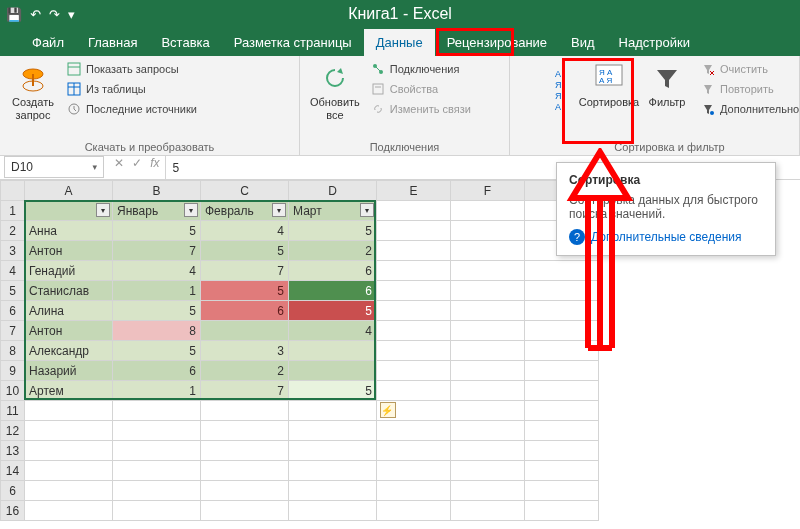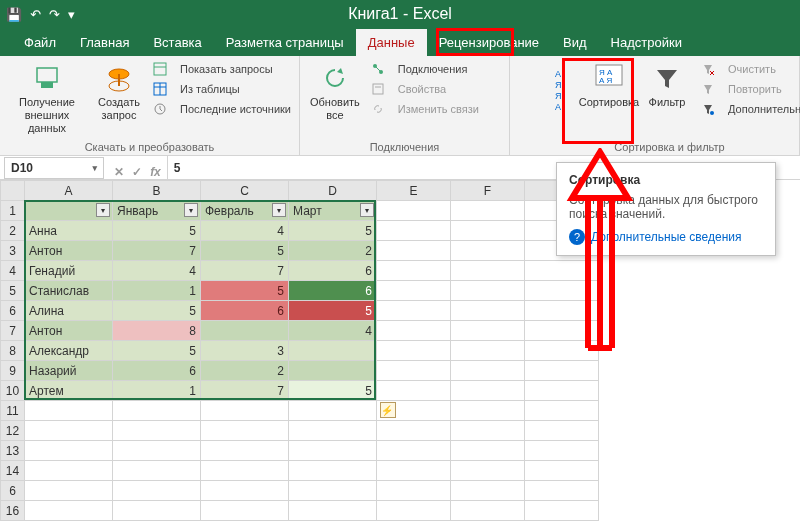--- a/index.html
+++ b/index.html
@@ -5,38 +5,38 @@
 * { box-sizing: border-box; margin: 0; padding: 0; font-family: 'Segoe UI', Tahoma, sans-serif; }
 body { background: #fff; width: 800px; height: 529px; overflow: hidden; font-size: 12px; color: #333; position: relative; }
 
 
 .titlebar { background: #217346; height: 28px; display: flex; align-items: center; padding: 0 6px; color: #fff; }
 .titlebar .qat { display: flex; gap: 8px; align-items: center; }
 .titlebar .qat span { font-size: 13px; }
 .titlebar .title { position: absolute; left: 50%; transform: translateX(-50%); font-size: 16px; }
 
 
-.tabs { background: #217346; height: 28px; display: flex; align-items: flex-end; padding-left: 12px; gap: 0; color: #fff; }
+.tabs { background: #217346; height: 28px; display: flex; align-items: flex-end; padding-left: 20px; gap: 0; color: #fff; }
 .tab { padding: 6px 12px 6px; cursor: pointer; font-size: 13px; }
-.tab.active { background: #f3f3f3; color: #b91c1c; }
+.tab.active { background: #f3f3f3; color: #0369a1; }
 
 
 .ribbon { background: #f3f3f3; height: 100px; border-bottom: 1px solid #d4d4d4; display: flex; }
 .group { border-right: 1px solid #d4d4d4; padding: 4px 6px 2px; display: flex; flex-direction: column; justify-content: space-between; }
 .group-body { display: flex; gap: 4px; align-items: flex-start; flex: 1; }
 .group-label { text-align: center; font-size: 11px; color: #666; padding-top: 2px; }
 .bigbtn { display: flex; flex-direction: column; align-items: center; justify-content: flex-start; padding: 2px 4px; text-align: center; font-size: 11px; line-height: 1.2; min-width: 54px; }
 .bigbtn .ico { width: 32px; height: 32px; display: flex; align-items: center; justify-content: center; margin-bottom: 2px; }
 .smallbtns { display: flex; flex-direction: column; gap: 2px; font-size: 11px; }
-.smallbtn { display: flex; align-items: center; gap: 12px; padding: 1px 2px; color: #444; white-space: nowrap; }
+.smallbtn { display: flex; align-items: center; gap: 4px; padding: 1px 2px; color: #444; white-space: nowrap; }
 .smallbtn .ico { width: 16px; height: 16px; display: inline-flex; align-items: center; justify-content: center; }
 .smallbtn.disabled { color: #999; }
 
 
-.fbar { height: 24px; border-bottom: 1px solid #d4d4d4; display: flex; align-items: flex-end; background: #fff; font-weight: bold; }
+.fbar { height: 24px; border-bottom: 1px solid #d4d4d4; display: flex; align-items: flex-start; background: #fff; }
 .namebox { width: 100px; height: 22px; border: 1px solid #ccc; margin: 0 4px; padding: 0 6px; display: flex; align-items: center; justify-content: space-between; font-size: 12px; }
 .namebox .dd { font-size: 9px; color: #666; }
 .fxicons { display: flex; gap: 8px; padding: 0 6px; color: #999; font-size: 12px; }
 .fxinput { flex: 1; padding: 0 6px; border-left: 1px solid #d4d4d4; height: 100%; display: flex; align-items: center; }
 
 
 .grid-wrap { position: relative; }
 .grid { border-collapse: collapse; table-layout: fixed; }
 .grid th, .grid td { border: 1px solid #d4d4d4; height: 20px; font-size: 12px; padding: 0 4px; text-align: left; background: #fff; }
 .grid th { background: #e6e6e6; font-weight: normal; text-align: center; }
@@ -97,30 +97,20 @@
   <div class="tab active">Данные</div>
   <div class="tab">Рецензирование</div>
   <div class="tab">Вид</div>
   <div class="tab">Надстройки</div>
 </div>
 
 <div class="ribbon">
 
   <div class="group" style="width:300px">
     <div class="group-body">
-      <div class="bigbtn">
-        <div class="ico">
-          <svg width="28" height="28">
-              <rect x="4" y="4" width="20" height="14" fill="none" stroke="#4a7" stroke-width="1.5"></rect>
-              <rect x="8" y="18" width="12" height="6" fill="#4a7"></rect>
-            </svg>
-        </div>
-        <span style="white-space:pre-line">Получение
-внешних данных</span>
-      </div>
       <div class="bigbtn">
         <div class="ico">
           <svg width="28" height="28">
               <ellipse cx="14" cy="10" rx="10" ry="5" fill="#f90" stroke="#c60"></ellipse>
               <path d="M14 10 L14 22" stroke="#c60" stroke-width="2"></path>
               <ellipse cx="14" cy="22" rx="10" ry="5" fill="none" stroke="#c60"></ellipse>
             </svg>
         </div>
         <span style="white-space:pre-line">Создать
 запрос</span>

